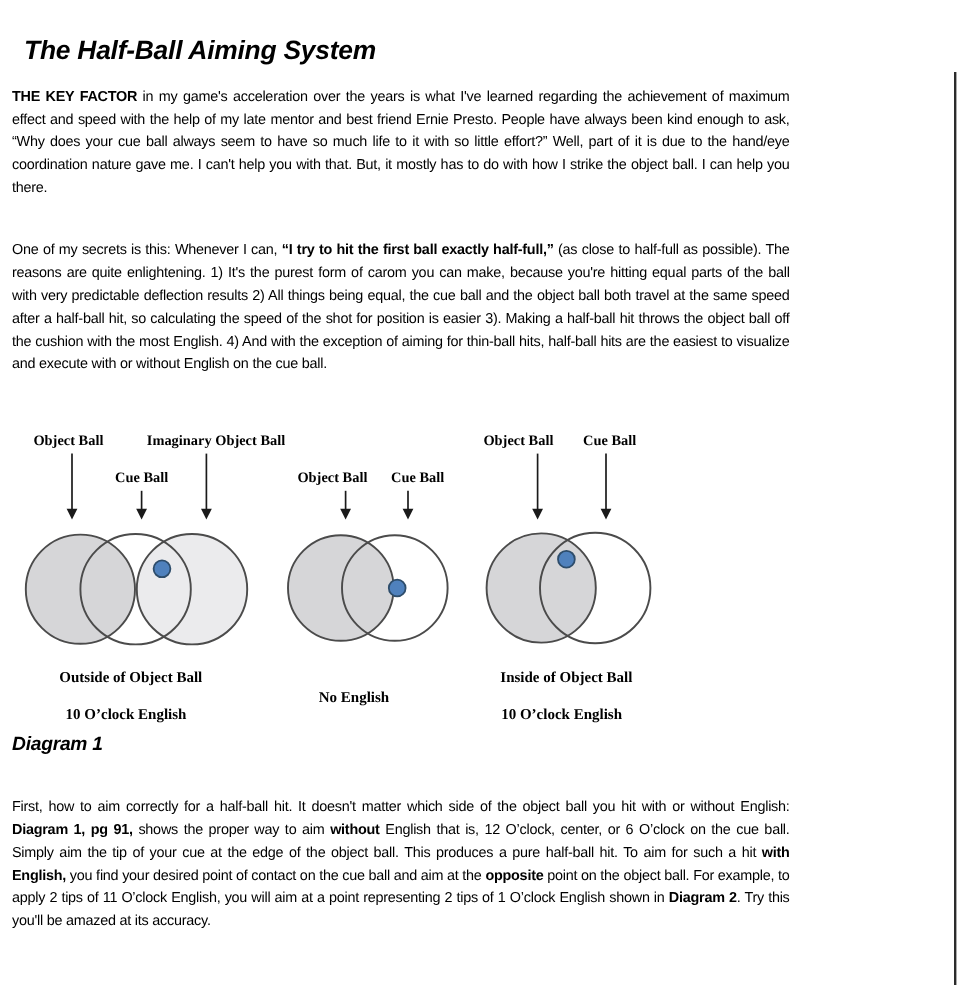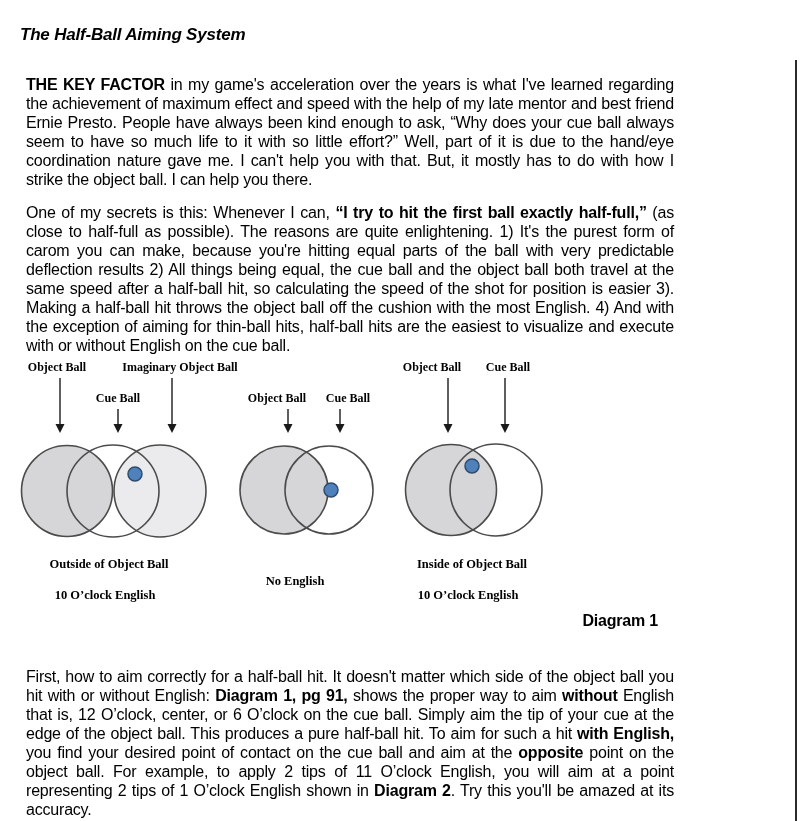--- a/index.html
+++ b/index.html
@@ -2,42 +2,42 @@
 <html><head>
 <meta charset="utf-8">
 <style>
   html,body{margin:0;padding:0;background:#ffffff;}
   body{
     width:800px;height:821px;position:relative;overflow:hidden;
     font-family:"Liberation Sans",sans-serif;color:#000;
   }
   .page-title{
     position:absolute;left:20px;top:14px;
-    font-size:17px;font-weight:bold;font-style:italic;letter-spacing:-0.2px;
+    font-size:22px;font-weight:bold;font-style:italic;letter-spacing:-0.2px;
   }
   .para{
-    position:absolute;left:26px;width:648px;
-    font-size:16px;line-height:19px;letter-spacing:-0.2px;
+    position:absolute;left:10px;width:648px;
+    font-size:12px;line-height:19px;letter-spacing:-0.2px;
     text-align:justify;
   }
   .para-1{top:59px;}
   .para-2{top:187px;}
   .para-3{top:651px;}
   .para span.b{font-weight:bold;}
   .para span.i{}
   .diagram-svg{position:absolute;left:0;top:355px;}
   .ball-label{
     font-family:"Liberation Serif",serif;font-weight:bold;font-size:12px;fill:#000;
   }
   .ball-caption{
     font-family:"Liberation Serif",serif;font-weight:bold;font-size:12.5px;fill:#000;
   }
   .diagram-caption{
-    position:absolute;left:10px;top:612px;width:648px;text-align:right;
-    font-size:16px;font-weight:bold;letter-spacing:-0.2px;
+    position:absolute;left:10px;top:612px;width:648px;text-align:left;
+    font-size:16px;font-weight:bold;letter-spacing:-0.2px;font-style:italic;
   }
   .frame-border{
     position:absolute;right:3px;top:60px;bottom:0;width:2px;background:#2b2b2b;
   }
 </style>
 </head>
 <body>
 
 <h1 class="page-title">The Half-Ball Aiming System</h1>
 

